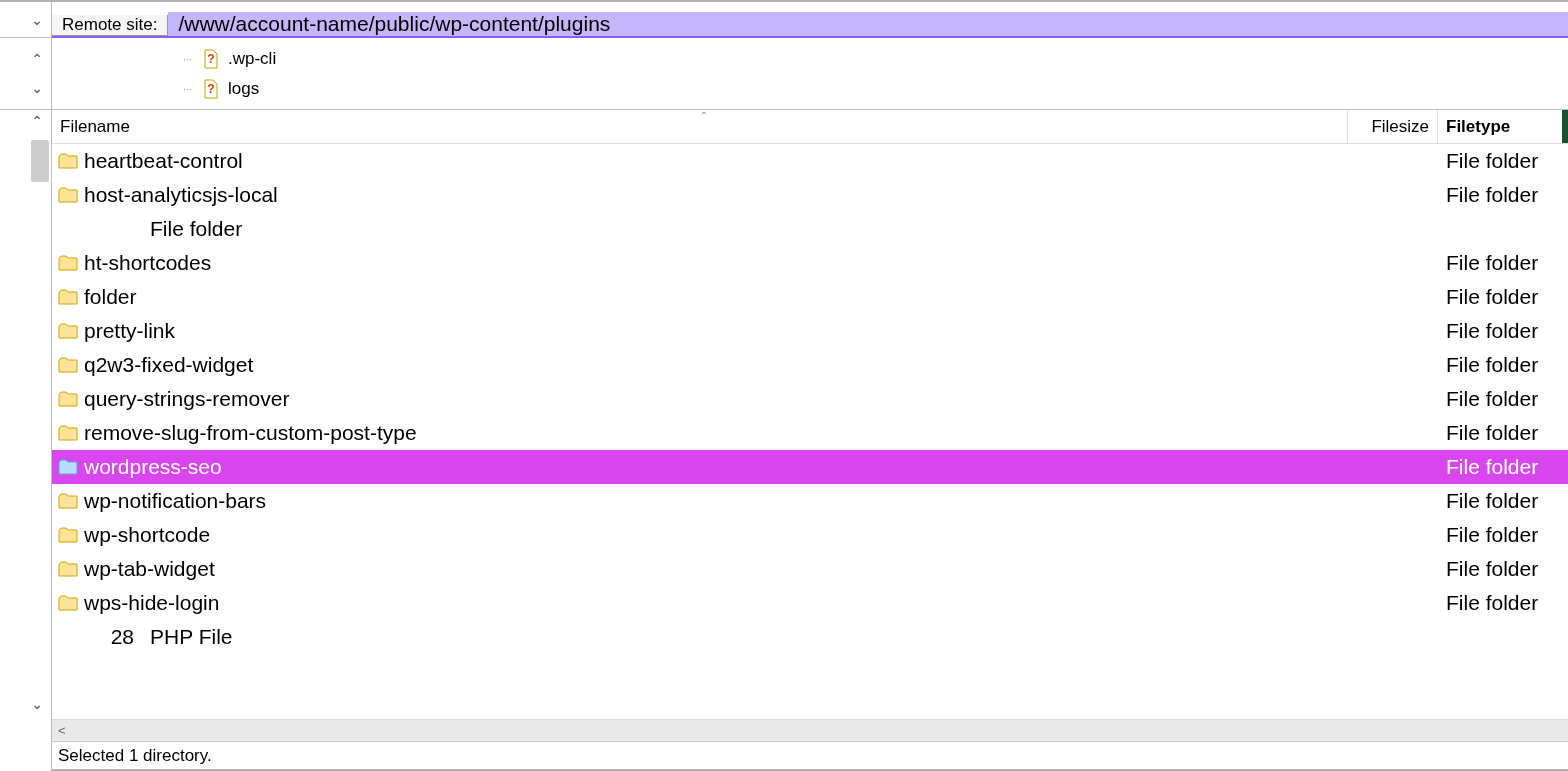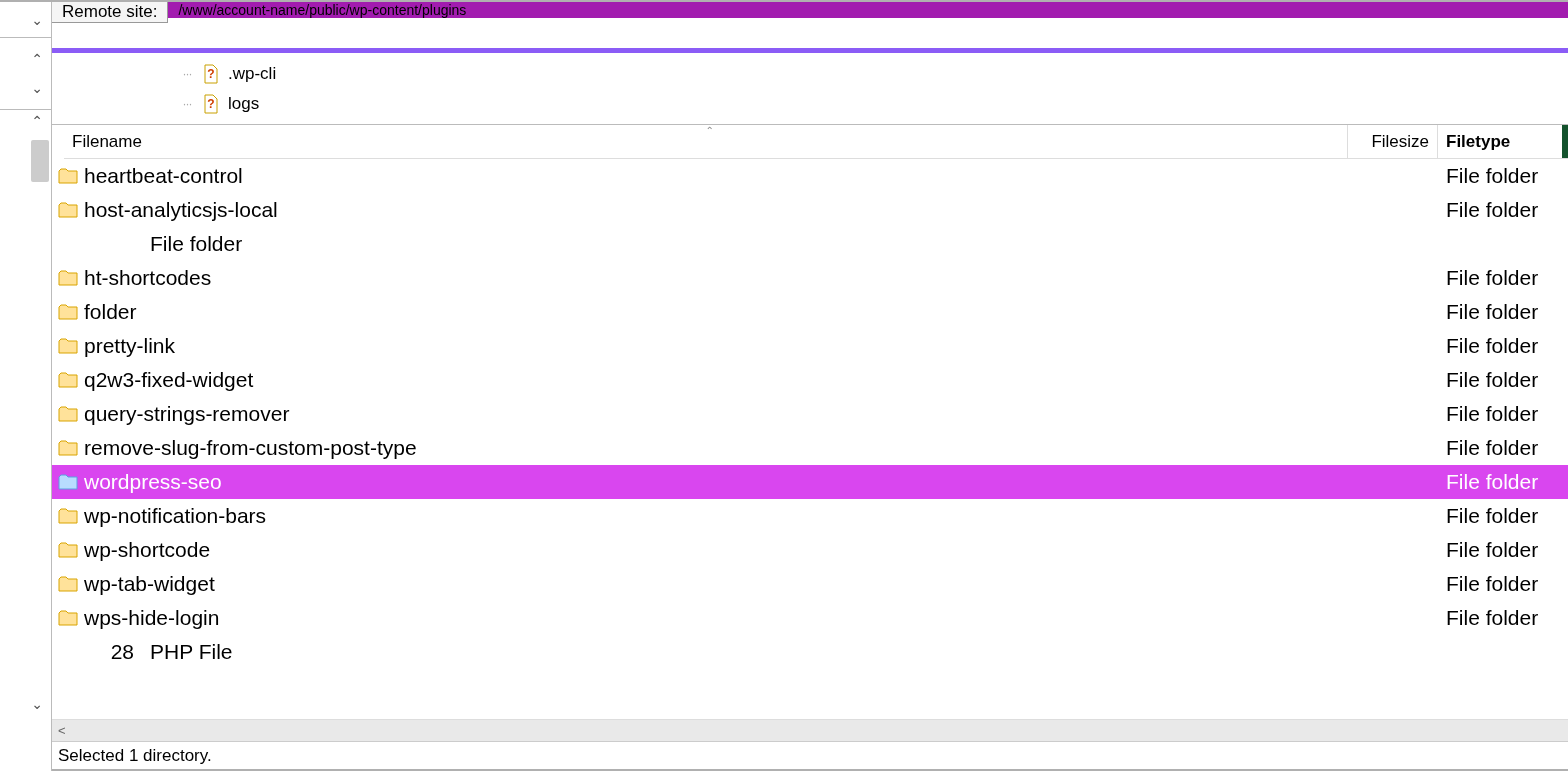--- a/index.html
+++ b/index.html
@@ -75,43 +75,43 @@
     line-height: 1;
   }
   
   .right-col {
     flex: 1;
     display: flex;
     flex-direction: column;
   }
   
   .remote-bar {
-    height: 51px;
-    display: flex;
-    align-items: flex-start;
-    border-bottom: 5px solid #8b5cf6;
+    height: 36px;
+    display: flex;
+    align-items: flex-end;
+    border-bottom: 2px solid #8b5cf6;
   }
   .remote-label {
     display:flex;
     align-items:center;
     padding: 0 10px;
     border: 1px solid #999;
     border-top: none;
     border-left: none;
     background: #f5f5f5;
     font-size: 17px;
   }
   .remote-path {
     flex: 1;
     display:flex;
     align-items:center;
     padding: 0 10px;
     border: none;
-    font-size: 14px;
-    background: #a21caf;
+    font-size: 21px;
+    background: #c4b5fd;
   }
   
   .tree-area {
     height: 72px;
     border-bottom: 1px solid #bbb;
     padding-top: 6px;
     padding-left: 120px;
     overflow: hidden;
     font-size: 17px;
   }
@@ -136,21 +136,20 @@
   }
   .q-icon svg { width:16px; height:20px; }
   
   .list-header {
     display: flex;
     height: 34px;
     align-items: center;
     border-bottom: 1px solid #ddd;
     font-size: 17px;
     background: #fff;
-    margin-left: 12px;
   }
   .col-name { flex: 1; padding-left: 8px; border-right: 1px solid #ddd; height:100%; display:flex; align-items:center; position:relative;}
   .col-size { width: 90px; text-align: right; padding-right: 8px; border-right: 1px solid #ddd; height:100%; display:flex; align-items:center; justify-content:flex-end;}
   .col-type { width: 130px; padding-left: 8px; border-right: 6px solid #14532d; height:100%; display:flex; align-items:center;font-weight:bold;}
   .sort-caret {
     position:absolute;
     left: 50%;
     top: 0px;
     font-size: 10px;
     color: #888;

